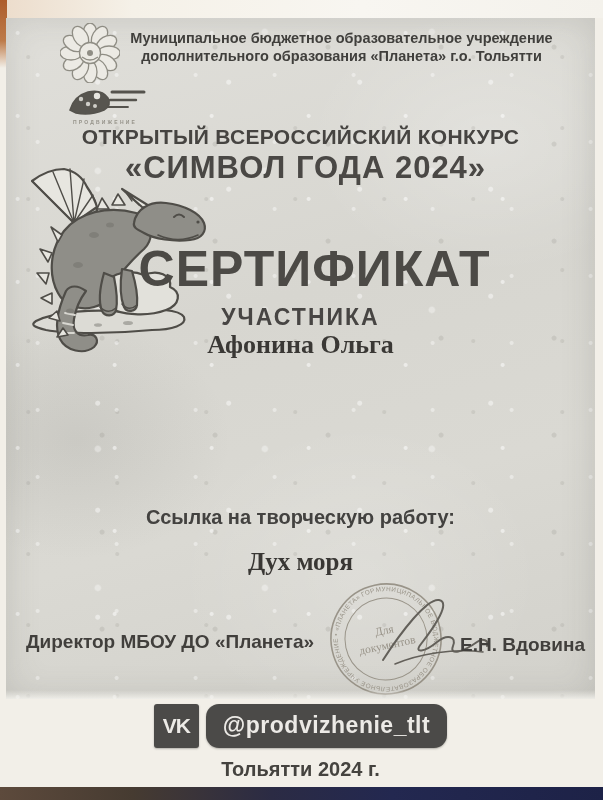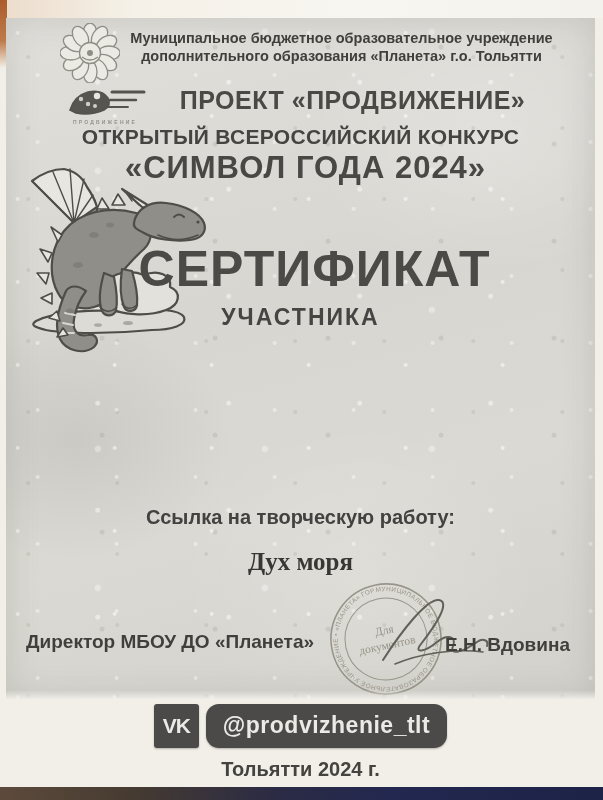--- a/index.html
+++ b/index.html
@@ -48,21 +48,21 @@
   .org-text{left:82px;right:0;top:12px;text-align:center;font-size:14.5px;font-weight:bold;color:#403f3c;}
   .project-title{left:104px;right:0;top:67px;text-align:center;font-size:25px;font-weight:bold;color:#4b4946;letter-spacing:.5px;}
   .contest-line{top:106px;font-size:21px;font-weight:bold;color:#464441;letter-spacing:.3px;}
   .contest-name{top:131px;font-size:31px;font-weight:bold;color:#4a4845;letter-spacing:1px;margin-left:10px;}
   .cert-title{top:221px;font-size:50px;font-weight:bold;color:#4c4a46;letter-spacing:1px;transform:translateX(14px);}
   .cert-sub{top:285px;font-size:23px;font-weight:bold;color:#474543;letter-spacing:2px;}
   .participant{top:312px;font-family:"Liberation Serif", serif;font-size:26px;font-weight:bold;color:#3a3835;}
   .work-label{top:487px;font-size:20px;font-weight:bold;color:#434240;}
   .work-title{top:530px;font-family:"Liberation Serif", serif;font-size:25px;font-weight:bold;color:#393734;}
   .director{left:20px;top:613px;font-size:19px;font-weight:bold;color:#413f3c;}
-  .signer{right:25px;top:616px;font-size:19px;font-weight:bold;color:#413f3c;}
+  .signer{right:10px;top:616px;font-size:19px;font-weight:bold;color:#413f3c;}
   .footer-line{top:739px;font-size:20px;font-weight:bold;color:#45433f;}
   .logo-caption{left:62px;top:101px;width:74px;text-align:center;font-size:5px;letter-spacing:2.2px;color:#96938a;font-weight:bold;}
   
   .vk-row{left:0;right:0;top:686px;display:flex;justify-content:center;align-items:center;gap:7px;}
   .vk-pill{
     background:#4b4a48;color:#eceae6;border-radius:13px;
     font-size:23px;font-weight:bold;letter-spacing:.5px;
     padding:7px 17px;line-height:1.3;
     box-shadow:0 1px 2px rgba(60,60,55,.35);
   }
@@ -115,21 +115,20 @@
         <circle cx="17" cy="15" r="2.2" fill="#cfcec8" stroke="none"></circle>
         <circle cx="24" cy="20" r="2.2" fill="#cfcec8" stroke="none"></circle>
         <circle cx="31" cy="22" r="2" fill="#cfcec8" stroke="none"></circle>
         <path d="M48,8 H80" stroke-width="3" fill="none"></path>
         <path d="M46,16 H72" stroke-width="2.4" fill="none"></path>
         <path d="M44,23 H64" stroke-width="1.8" fill="none"></path>
       </g>
     </svg>
     <div class="abs logo-caption">ПРОДВИЖЕНИЕ</div>
 
-    <div class="abs t project-title">ПРОЕКТ «ПРОДВИЖЕНИЕ»</div>
 
     <div class="abs t center contest-line">ОТКРЫТЫЙ ВСЕРОССИЙСКИЙ КОНКУРС</div>
 
     <div class="abs t center contest-name">«СИМВОЛ ГОДА 2024»</div>
 
     <svg class="abs" style="left:2px;top:147px" width="207" height="205" viewBox="0 0 207 205">
       <g stroke="#4f4d48" stroke-width="2.2" stroke-linejoin="round" stroke-linecap="round">
 
         <path d="M66,58 L74,22 Q87,28 89,46 Z" fill="#b9b8b2"></path>
 
@@ -176,20 +175,21 @@
           <ellipse cx="120" cy="158" rx="5" ry="2"></ellipse>
           <ellipse cx="90" cy="160" rx="4" ry="1.8"></ellipse>
         </g>
       </g>
     </svg>
 
     <div class="abs t center cert-title">СЕРТИФИКАТ</div>
 
     <div class="abs t center cert-sub">УЧАСТНИКА</div>
 
+    <div class="abs center participant">Афонина Ольга</div>
 
     <div class="abs t center work-label">Ссылка на творческую работу:</div>
 
     <div class="abs center work-title">Дух моря</div>
 
     <svg class="abs" style="left:320px;top:561px;transform:rotate(-12deg)" width="120" height="120" viewBox="0 0 120 120">
       <g stroke="#8e887c" fill="none" opacity=".85">
         <circle cx="60" cy="60" r="55" stroke-width="1.6"></circle>
         <circle cx="60" cy="60" r="41" stroke-width="1"></circle>
         <path id="ringPath" d="M60,12 a48,48 0 1,1 -0.01,0" stroke="none"></path>

